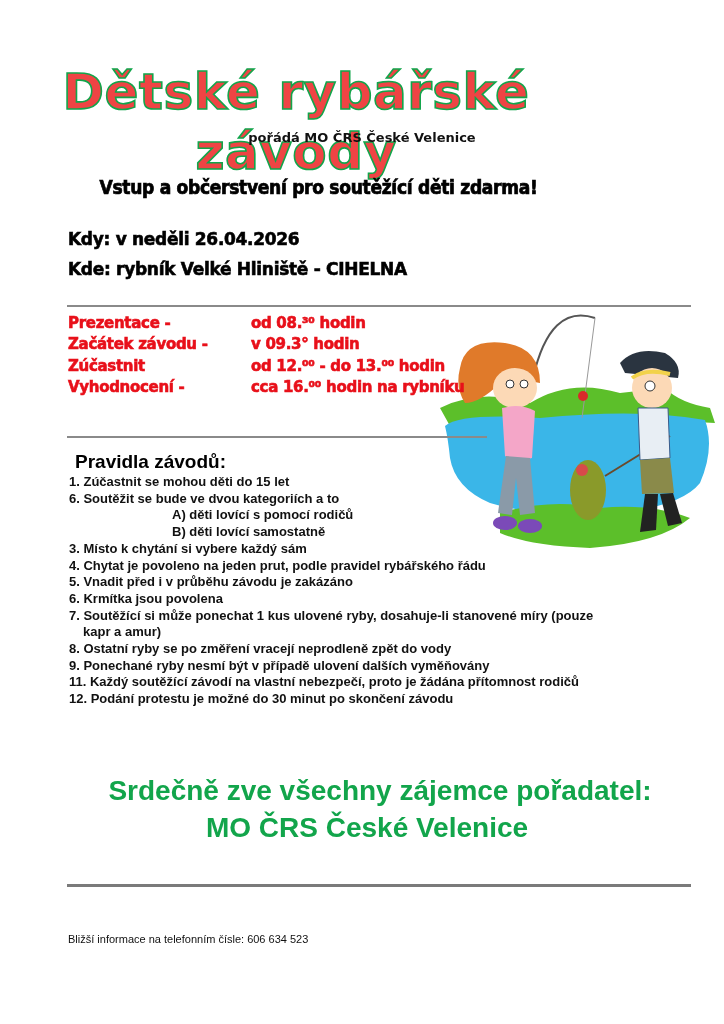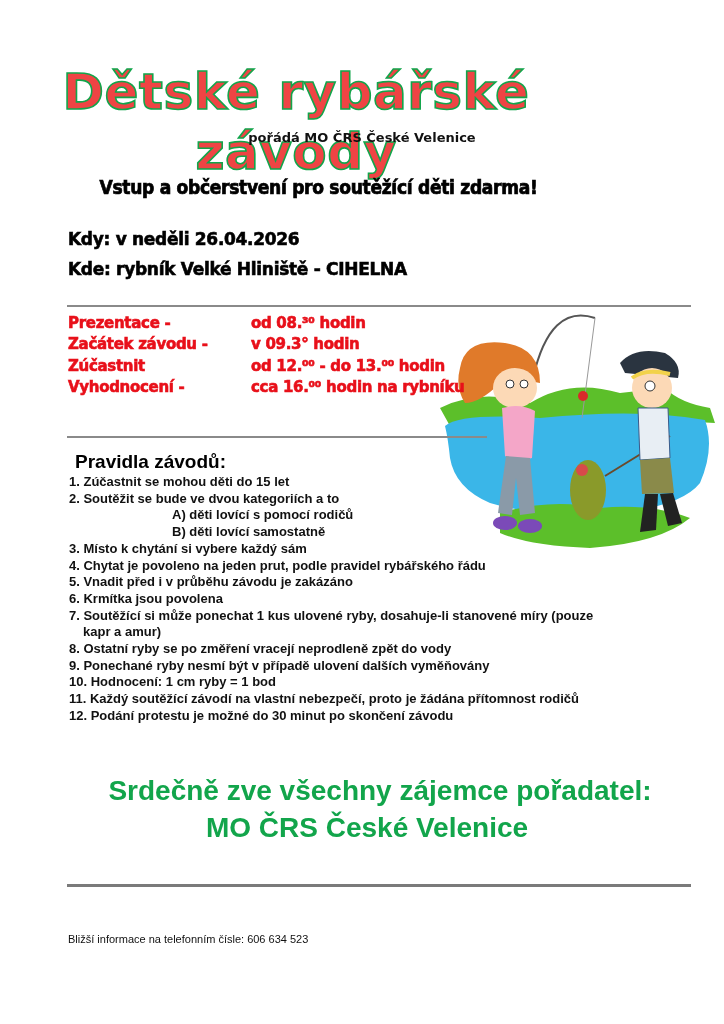--- a/index.html
+++ b/index.html
@@ -126,34 +126,33 @@
     <span class="sched-label">Vyhodnocení  -</span>
     <span class="sched-value">cca   16.⁰⁰ hodin na rybníku</span>
   </div>
 </div>
 
 <div class="hr hr2"></div>
 
 <div class="rules-title">Pravidla závodů:</div>
 <div class="rules">
   <div class="rule">1. Zúčastnit se mohou děti do 15 let</div>
-  <div class="rule">2. Soutěžit se bude ve dvou kategoriích a to</div>
+  <div class="rule">6. Soutěžit se bude ve dvou kategoriích a to</div>
   <div class="rule sub">A) děti lovící s pomocí rodičů</div>
   <div class="rule sub">B) děti lovící samostatně</div>
   <div class="rule">3. Místo k chytání si vybere každý sám</div>
   <div class="rule">4. Chytat je povoleno na jeden prut, podle pravidel rybářského řádu</div>
   <div class="rule">5. Vnadit před i v průběhu závodu je zakázáno</div>
   <div class="rule">6. Krmítka jsou povolena</div>
   <div class="rule">
     <span>7. Soutěžící si může ponechat 1 kus ulovené ryby, dosahuje-li stanovené míry (pouze</span>
     <span class="cont">kapr a amur)</span>
   </div>
   <div class="rule">8. Ostatní ryby se po změření vracejí neprodleně zpět do vody</div>
   <div class="rule">9. Ponechané ryby nesmí být v případě ulovení dalších vyměňovány</div>
-  <div class="rule">10. Hodnocení: 1 cm ryby = 1 bod</div>
   <div class="rule">11. Každý soutěžící závodí na vlastní nebezpečí, proto je žádána přítomnost rodičů</div>
   <div class="rule">12. Podání protestu je možné do 30 minut po skončení závodu</div>
 </div>
 
 <div class="invite invite1">Srdečně zve všechny zájemce pořadatel:</div>
 <div class="invite invite2">MO ČRS České Velenice</div>
 
 <div class="hr hr3"></div>
 
 <div class="footer">Bližší informace na telefonním čísle: 606 634 523</div>

